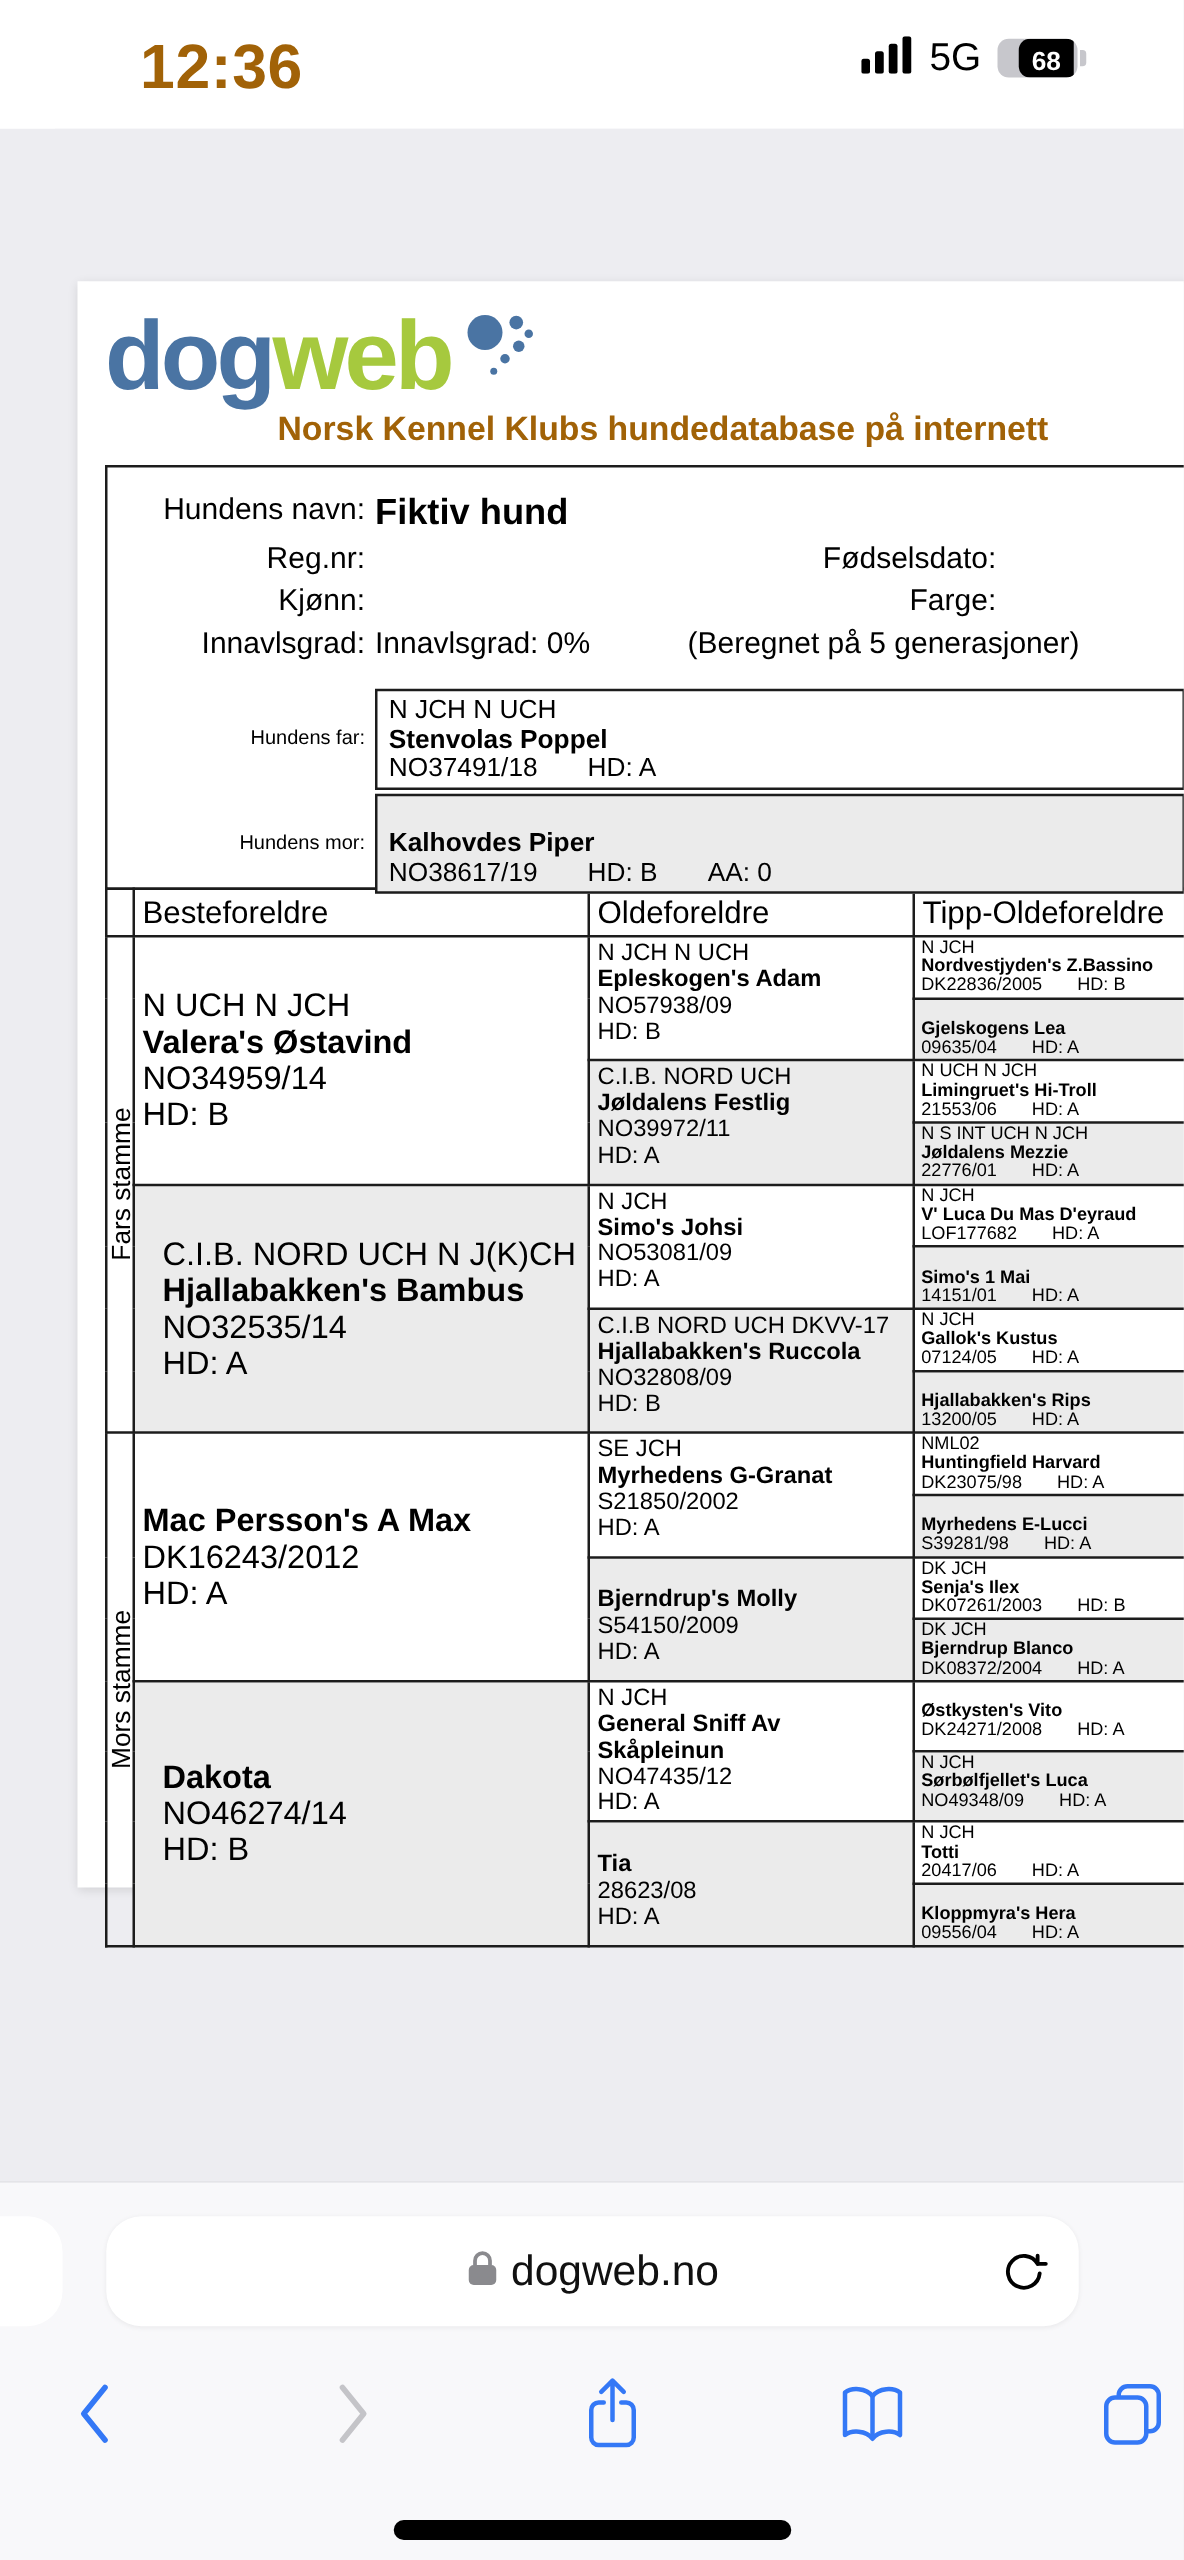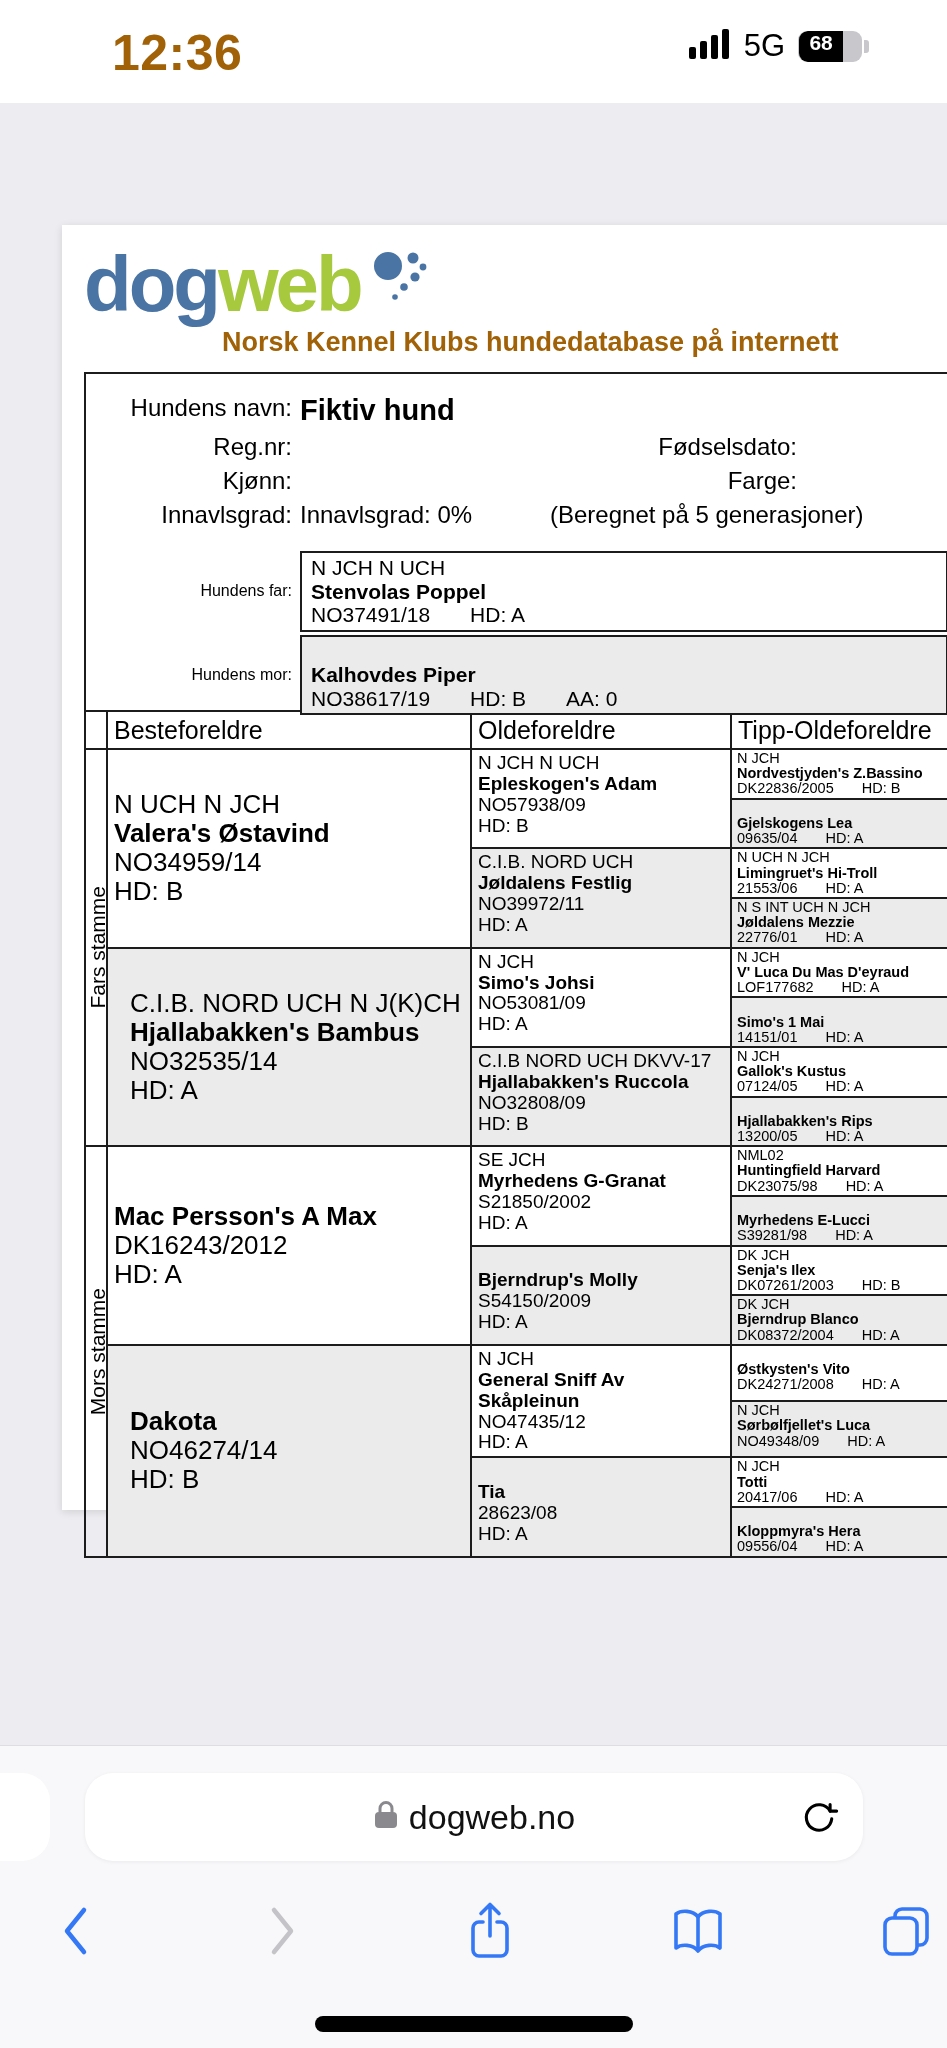--- a/index.html
+++ b/index.html
@@ -5,22 +5,22 @@
   html,body{margin:0;padding:0;}
   body{width:947px;height:2048px;position:relative;overflow:hidden;
        font-family:"Liberation Sans",sans-serif;background:#ededf1;}
 
   
   .status-bar{position:absolute;top:0;left:0;width:947px;height:103px;background:#fff;}
   .sb-time{position:absolute;left:112px;top:24px;font-size:50px;font-weight:700;color:#a16207;letter-spacing:.5px;}
   .sb-right{position:absolute;right:78px;top:28px;display:flex;align-items:center;gap:13px;}
   .sb-net{font-size:31px;font-weight:500;color:#000;}
   .battery{position:relative;width:64px;height:31px;border-radius:9px;background:#c7c7cc;overflow:hidden;}
-  .battery .fill{position:absolute;left:1px;top:0;bottom:0;width:69%;background:#000;border-radius:9px 0 0 9px;
-                 display:flex;align-items:flex-start;justify-content:center;}
+  .battery .fill{position:absolute;left:17px;top:0;bottom:0;width:69%;background:#000;border-radius:9px 0 0 9px;
+                 display:flex;align-items:flex-end;justify-content:center;}
   .battery .pct{color:#fff;font-size:21px;font-weight:700;}
   .bat-nub{width:5px;height:13px;background:#c7c7cc;border-radius:0 3px 3px 0;margin-left:2px;}
 
   
   .page-bg{position:absolute;top:103px;left:0;width:947px;height:1328px;background:#ededf1;margin-left:44px;}
   .card{position:absolute;top:122px;left:18px;width:912px;height:1285px;background:#fff;
         box-shadow:0 2px 8px rgba(0,0,0,.12);box-sizing:border-box;padding:22px 22px 0 22px;}
 
   
   .logo-wrap{height:121px;}

